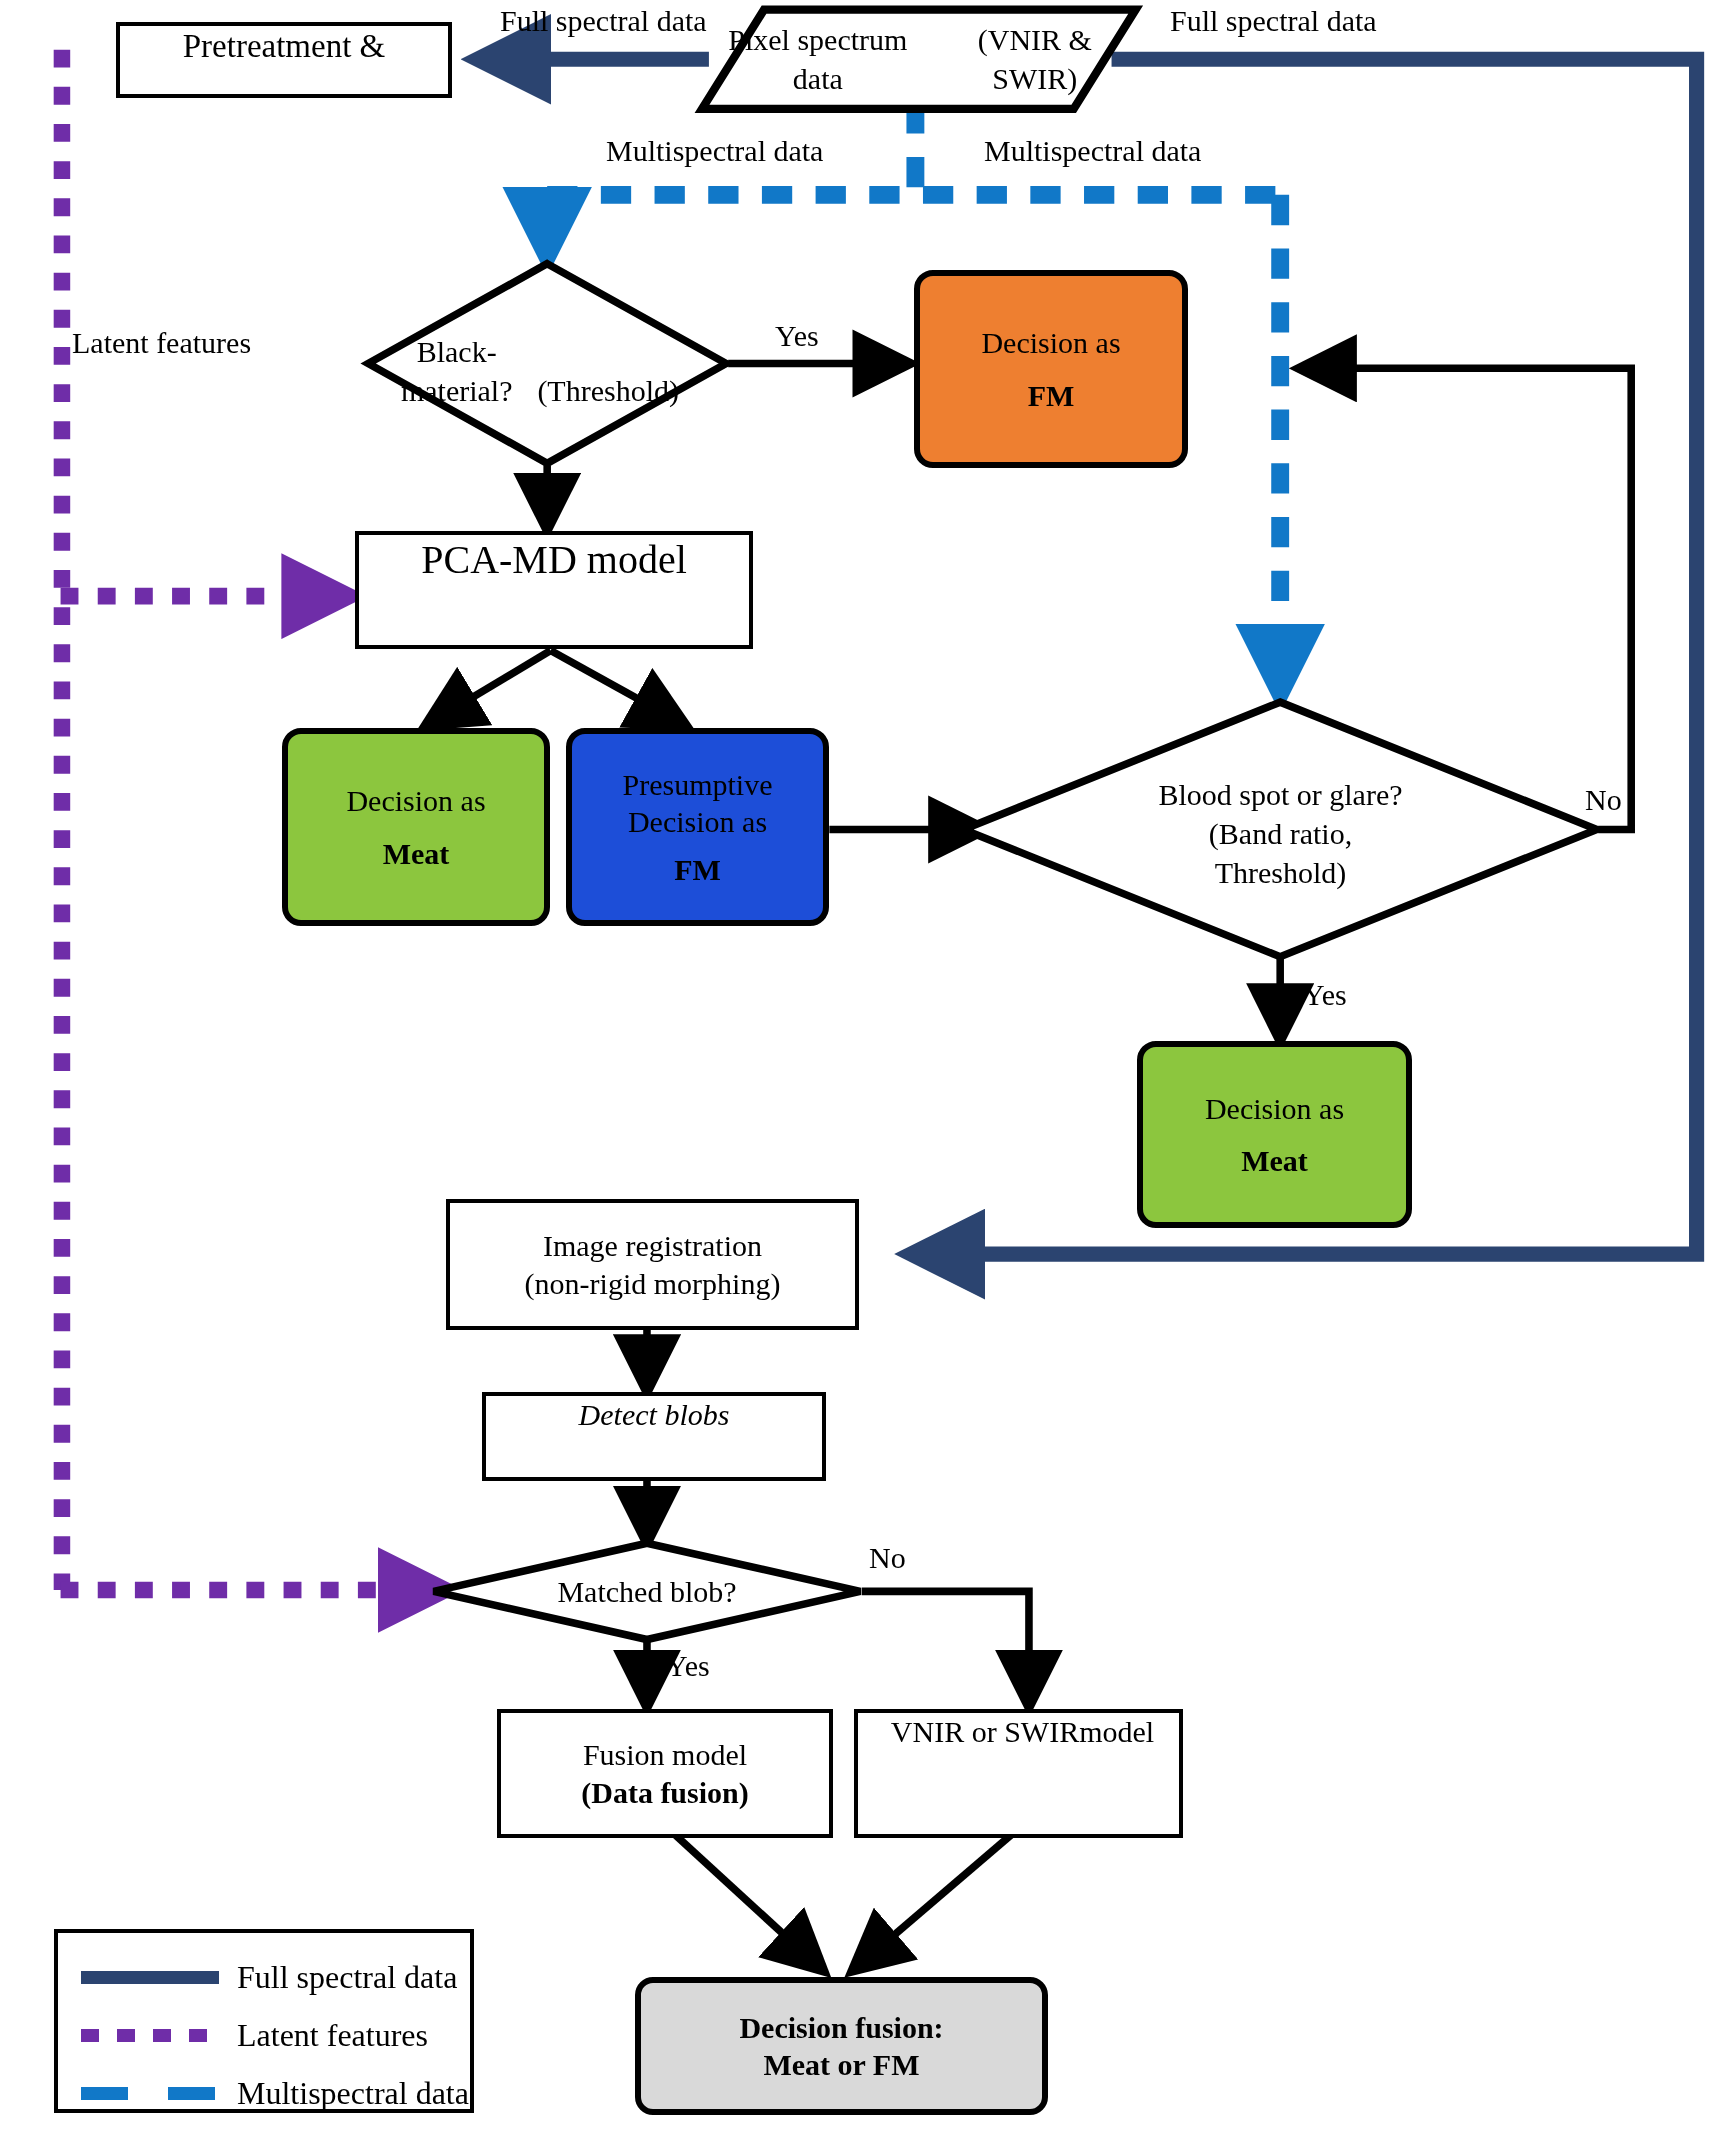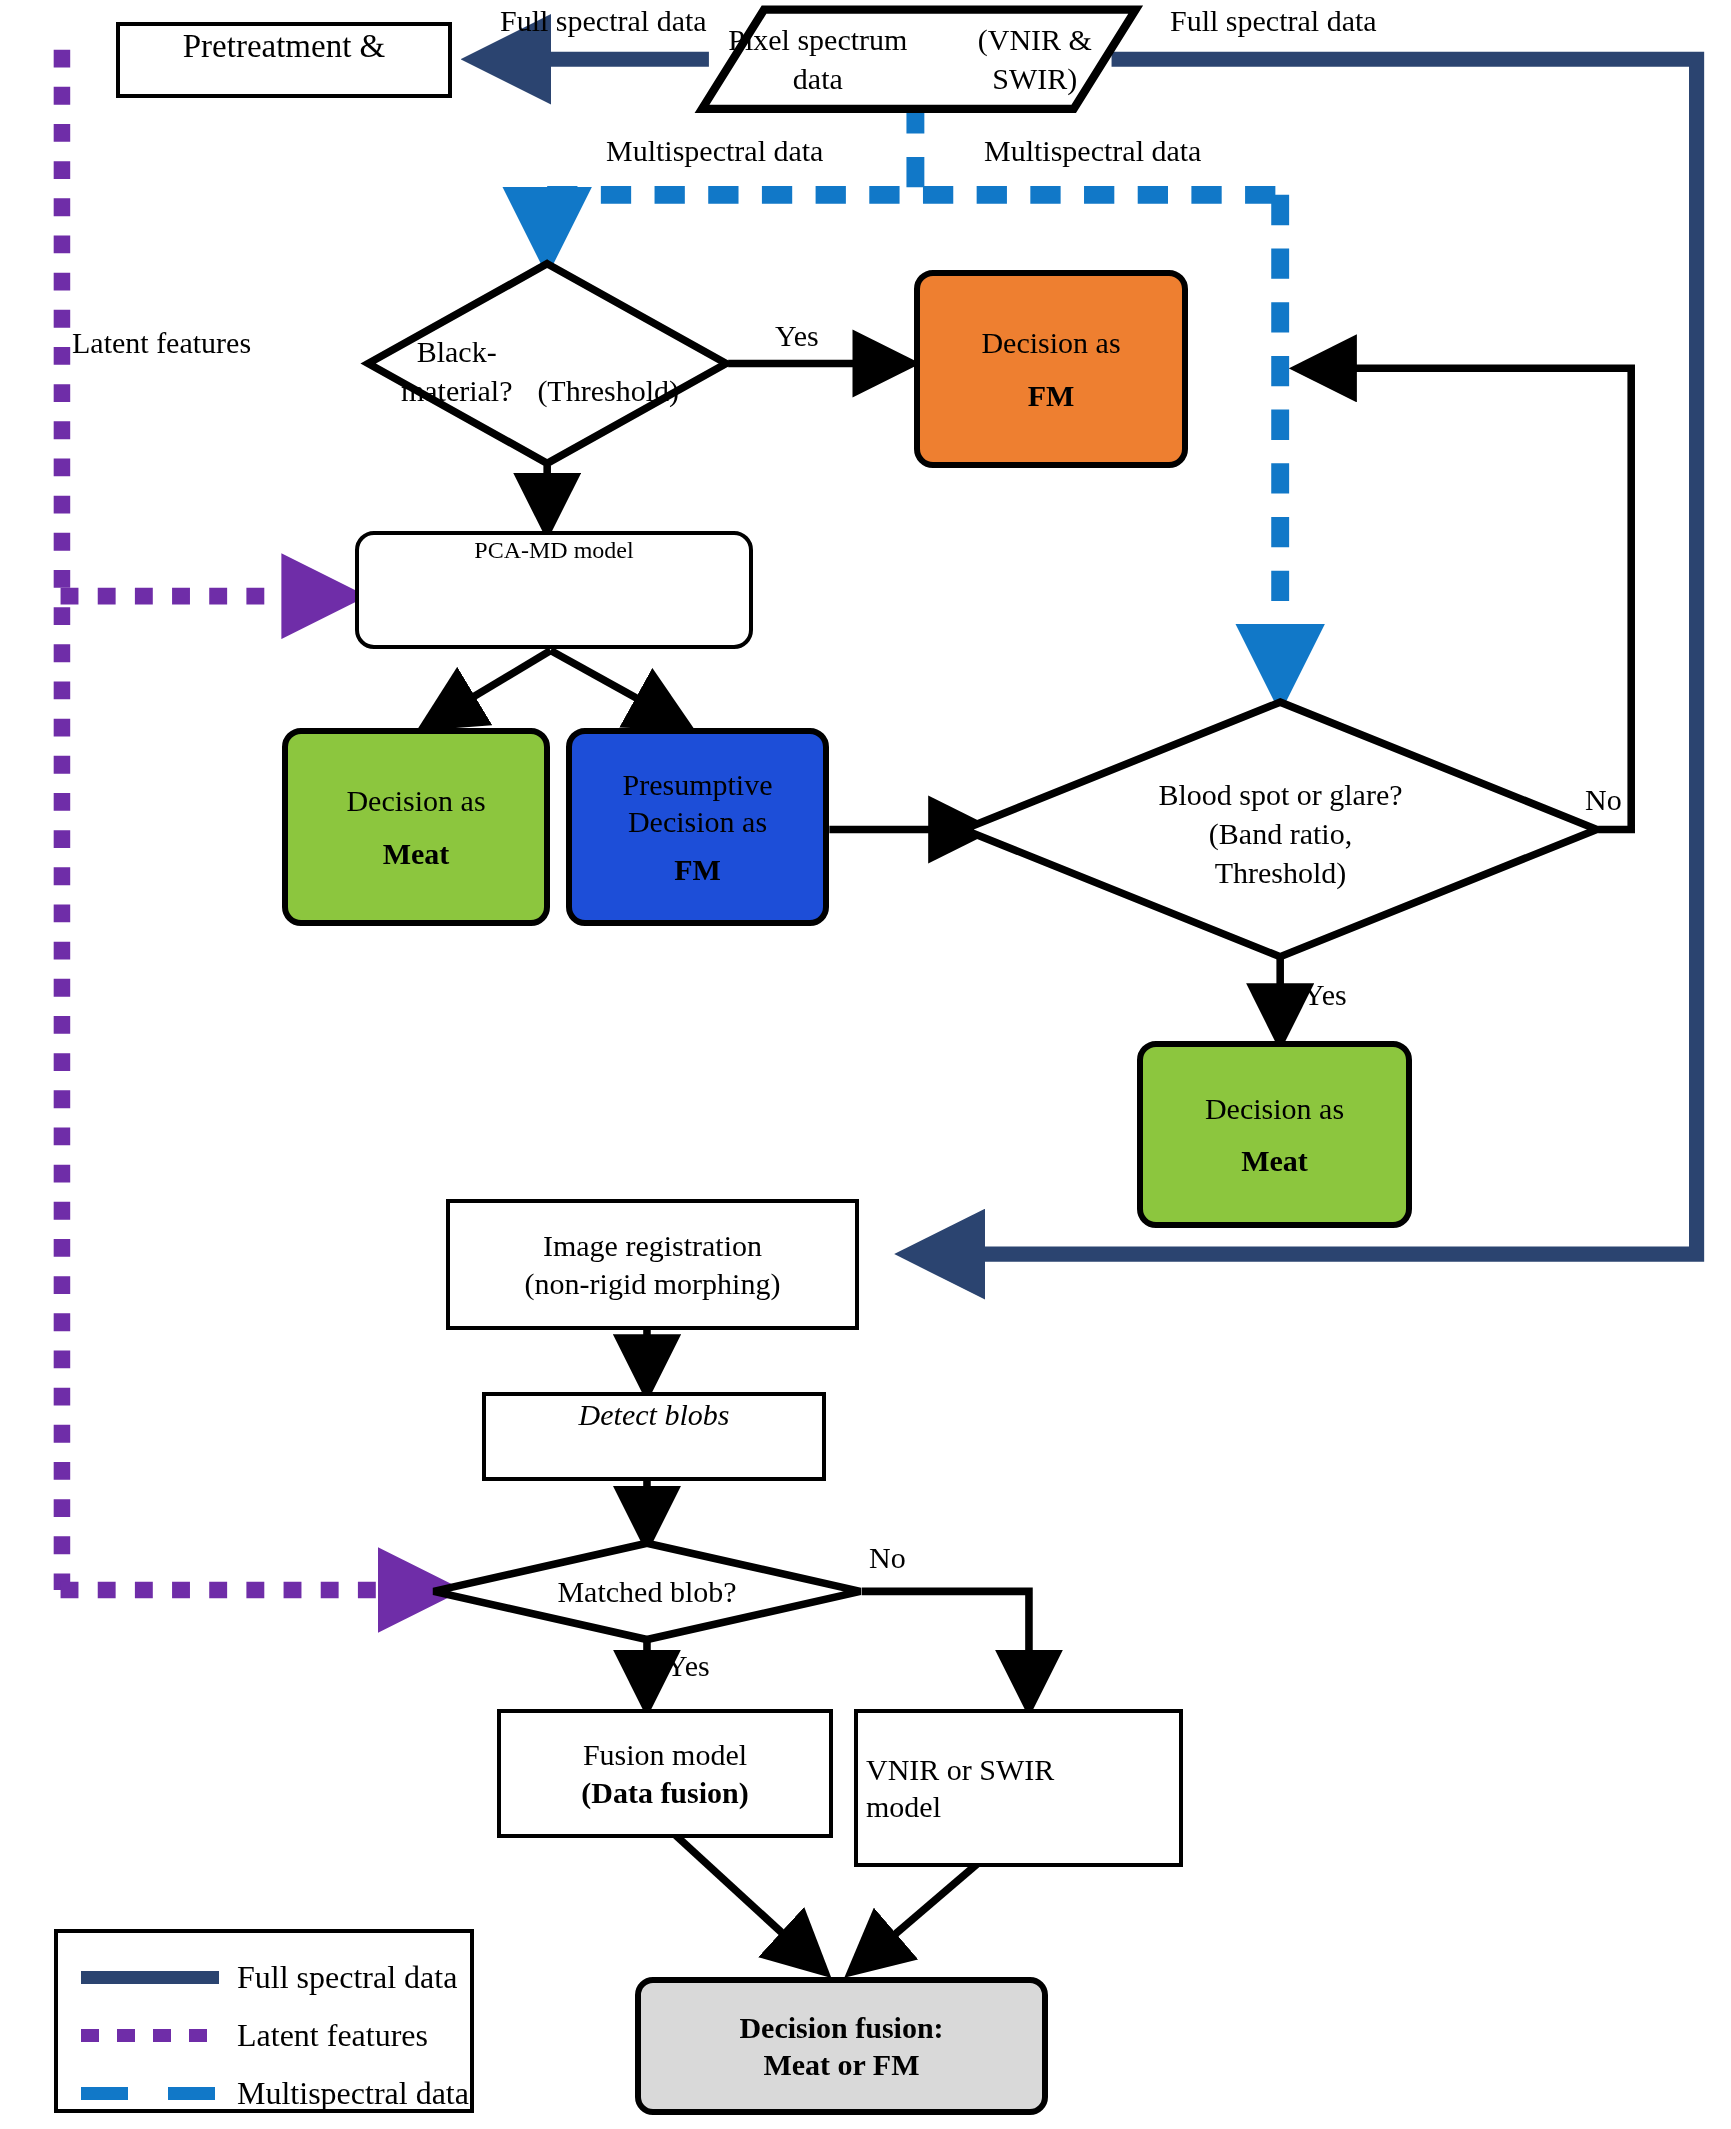--- a/index.html
+++ b/index.html
@@ -8,21 +8,21 @@
   svg.layer{position:absolute;left:0;top:0;width:1731px;height:2129px;}
 
   .node{position:absolute;box-sizing:border-box;display:flex;
         justify-content:center;text-align:center;line-height:1.25;color:#000;}
   .rect{border:4.8px solid #000;background:#fff;}
   .round{border:6.2px solid #000;border-radius:19px;}
   .lbl{position:absolute;color:#000;white-space:nowrap;}
   .diamond-text{position:absolute;display:flex;align-items:center;justify-content:center;
         text-align:center;line-height:1.3;color:#000;}
   .f44{font-size:30px;}
-  .f46{font-size:24px;border-radius:19px;}
+  .f46{font-size:40px;}
   .f48{font-size:33px;}
   .b{font-weight:bold;}
 
   .legend-box{position:absolute;border:4.1px solid #000;background:#fff;box-sizing:border-box;}
   .legend-row{position:absolute;display:flex;align-items:center;}
   .legend-text{font-size:32px;color:#000;margin-left:18px;white-space:nowrap;}
   .swatch{width:138px;height:13.8px;position:relative;}
   .sw-solid{background:#2b4470;}
   .sw-dot{background:
      repeating-linear-gradient(to right,#6f2da8 0 18px,transparent 18px 36px);}
@@ -220,21 +220,21 @@
 
   <div class="lbl f44" style="left:869px;top:1541px;">No</div>
 
   <div class="lbl f44" style="left:666px;top:1649px;">Yes</div>
 
   <div class="node rect f44" style="left:497px;top:1709px;width:336px;height:129px;flex-direction:column;">
     <span>Fusion model</span>
     <span class="b">(Data fusion)</span>
   </div>
 
-  <div class="node rect f44" style="left:854px;top:1709px;width:329px;height:158px;flex-direction:column;align-items:flex-start;padding-left:8px;box-sizing:border-box;justify-content:center;">
+  <div class="node rect f44" style="left:854px;top:1709px;width:329px;height:129px;flex-direction:row;align-items:flex-start;padding-left:8px;box-sizing:border-box;justify-content:center;">
     <span>VNIR or SWIR</span>
     <span>model</span>
   </div>
 
   <div class="node round f44 b" style="left:635px;top:1977px;width:413px;height:138px;background:#d9d9d9;flex-direction:column;border-radius:18px;">
     <span>Decision fusion:</span>
     <span>Meat or FM</span>
   </div>
 
   <div class="legend-box" style="left:54px;top:1929px;width:420px;height:184px;">

